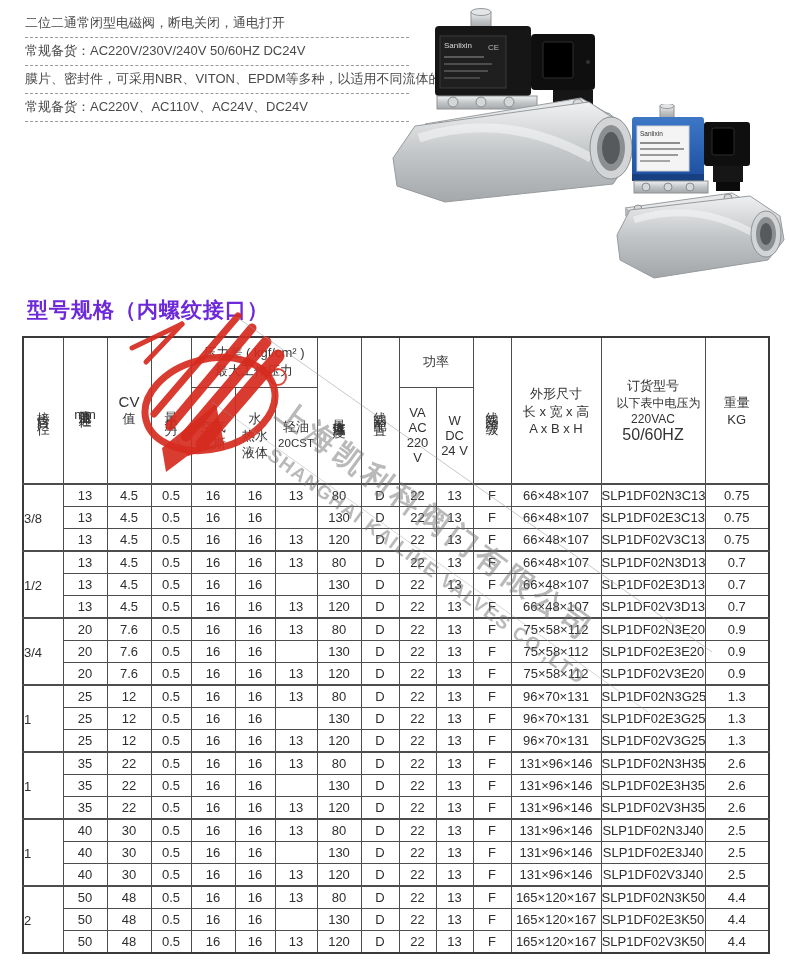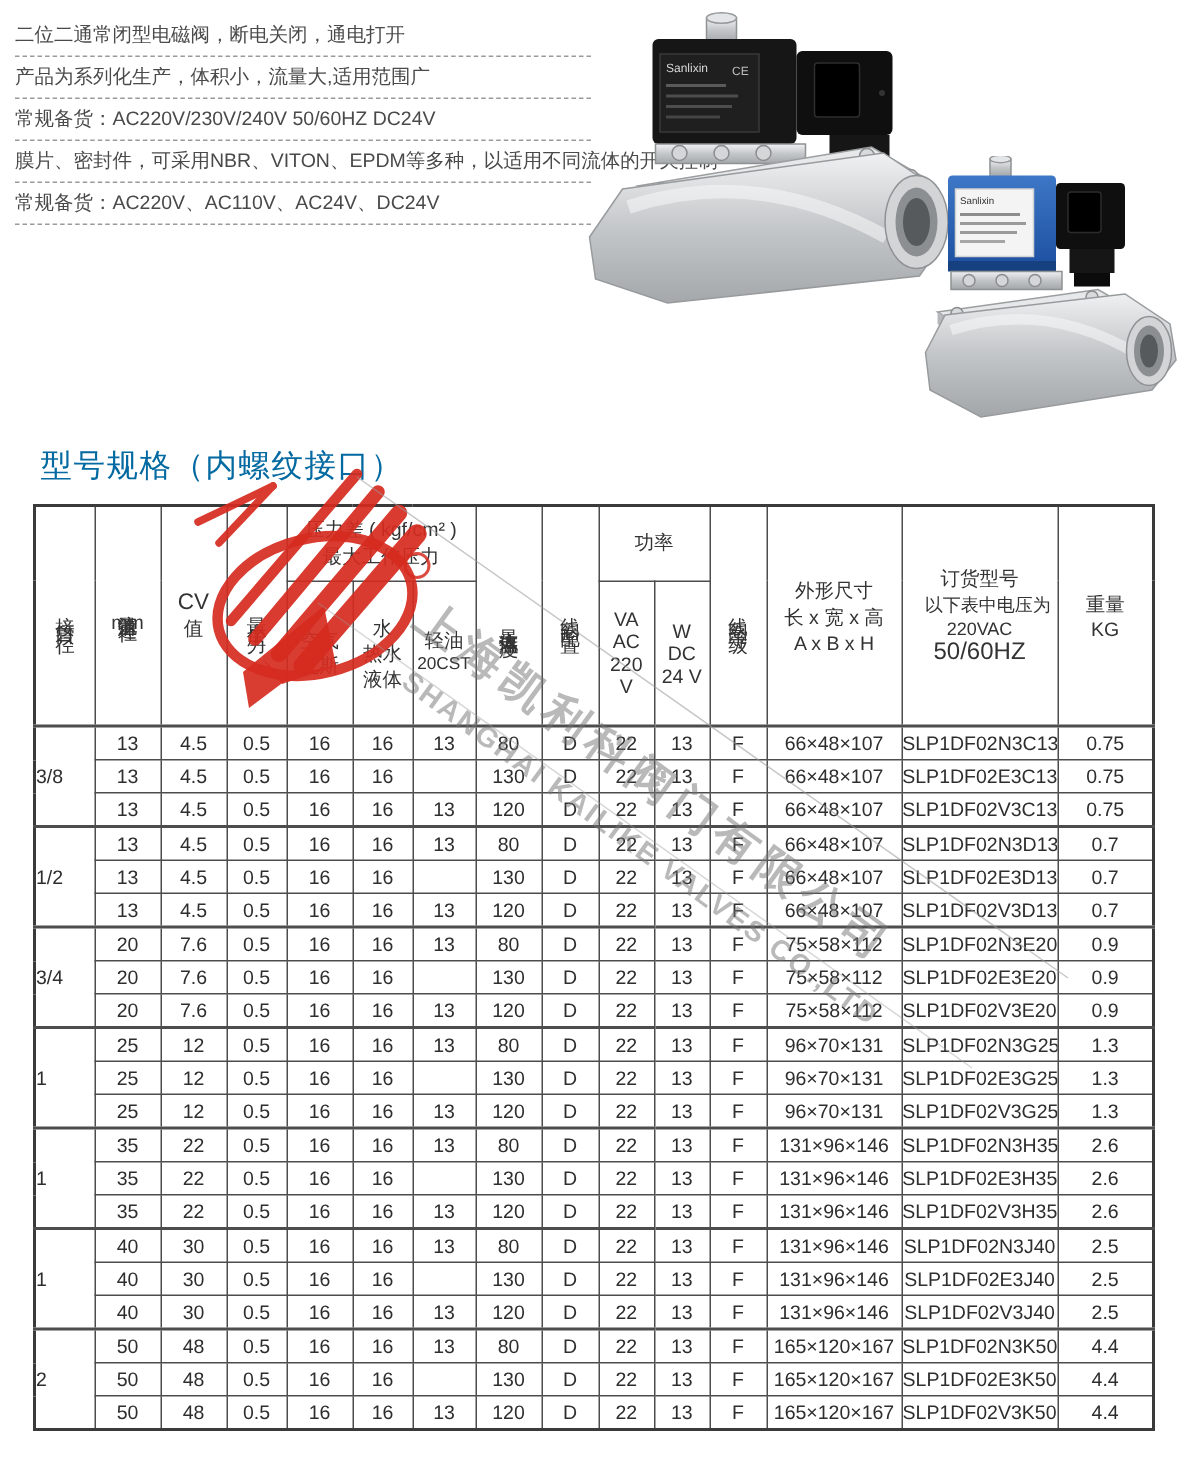--- a/index.html
+++ b/index.html
@@ -1,30 +1,30 @@
 <!DOCTYPE html>
 <html><head>
 <meta charset="utf-8">
 <style>
   html,body{margin:0;padding:0;background:#fff;}
   #page{position:relative;width:790px;height:973px;background:#fff;overflow:hidden;
         font-family:"Liberation Sans","DejaVu Sans",sans-serif;color:#333;}
 
   
-  .features{position:absolute;left:10px;top:10px;width:384px;}
+  .features{position:absolute;left:25px;top:10px;width:384px;}
   .fgroup{border-bottom:1px dashed #9a9a9a;padding:3px 0 5px 0;}
   .fline{font-size:13px;line-height:19px;color:#4a4a4a;white-space:nowrap;}
   .fgroup.wide{width:384px;}
 
   
   .photo{position:absolute;}
 
   
-  .sec-title{position:absolute;left:27px;top:296px;font-size:21px;font-weight:normal;
-             color:#0369a1;letter-spacing:1px;}
+  .sec-title{position:absolute;left:27px;top:296px;font-size:21px;font-weight:bold;
+             color:#6d28d9;letter-spacing:1px;}
 
   
   .tblwrap{position:absolute;left:22px;top:336px;}
   table.spec{border-collapse:collapse;table-layout:fixed;width:746px;}
   table.spec td,table.spec th{border:1px solid #4d4d4d;text-align:center;vertical-align:middle;
       font-size:13px;color:#2e2e2e;padding:0;font-weight:normal;overflow:hidden;}
   table.spec{border:2px solid #3a3a3a;}
   table.spec thead td{font-size:13px;color:#333;}
   tr.gstart td{border-top-width:2px;}
   tbody td{height:21px;line-height:21px;}
@@ -52,23 +52,20 @@
          border-radius:50%;pointer-events:none;opacity:.85;}
 </style>
 </head>
 <body>
 
 <div id="page">
 
   <div class="features">
     <div class="fgroup">
       <div class="fline">二位二通常闭型电磁阀，断电关闭，通电打开</div>
-    </div>
-    <div class="fgroup">
-      <div class="fline">产品为系列化生产，体积小，流量大,适用范围广</div>
     </div>
     <div class="fgroup">
       <div class="fline">常规备货：AC220V/230V/240V 50/60HZ  DC24V</div>
     </div>
     <div class="fgroup wide">
       <div class="fline">膜片、密封件，可采用NBR、VITON、EPDM等多种，以适用不同流体的开关控制</div>
     </div>
     <div class="fgroup wide">
       <div class="fline">常规备货：AC220V、AC110V、AC24V、DC24V</div>
     </div>

